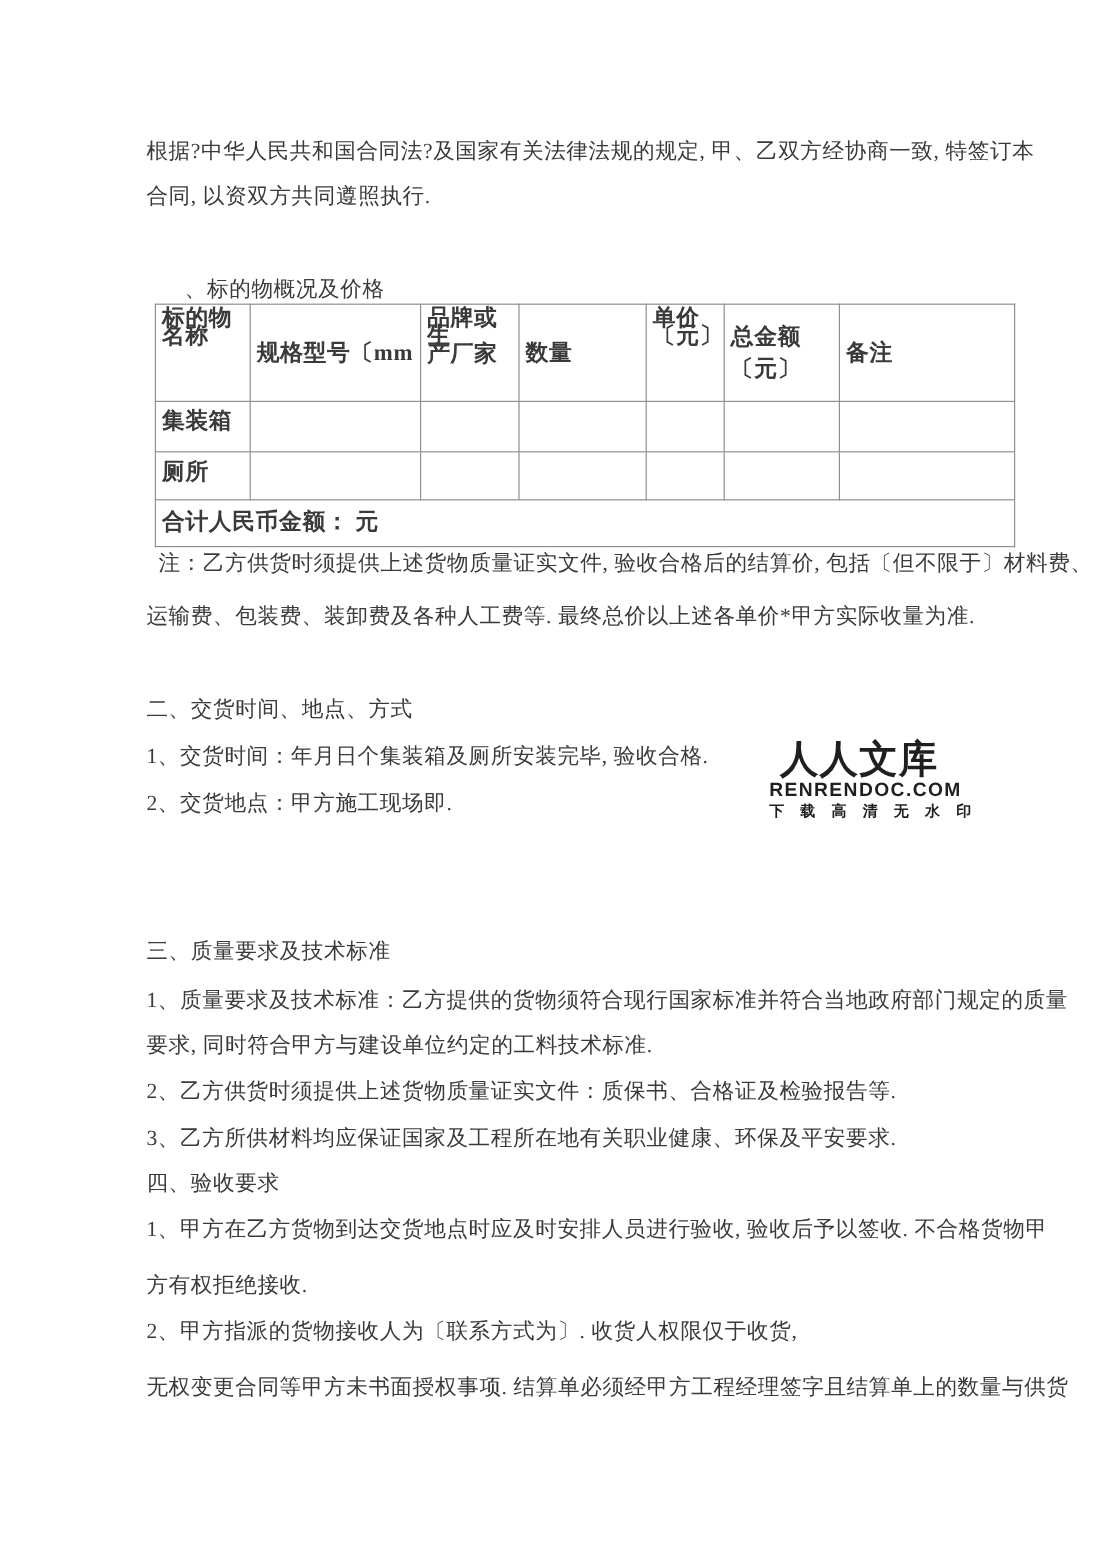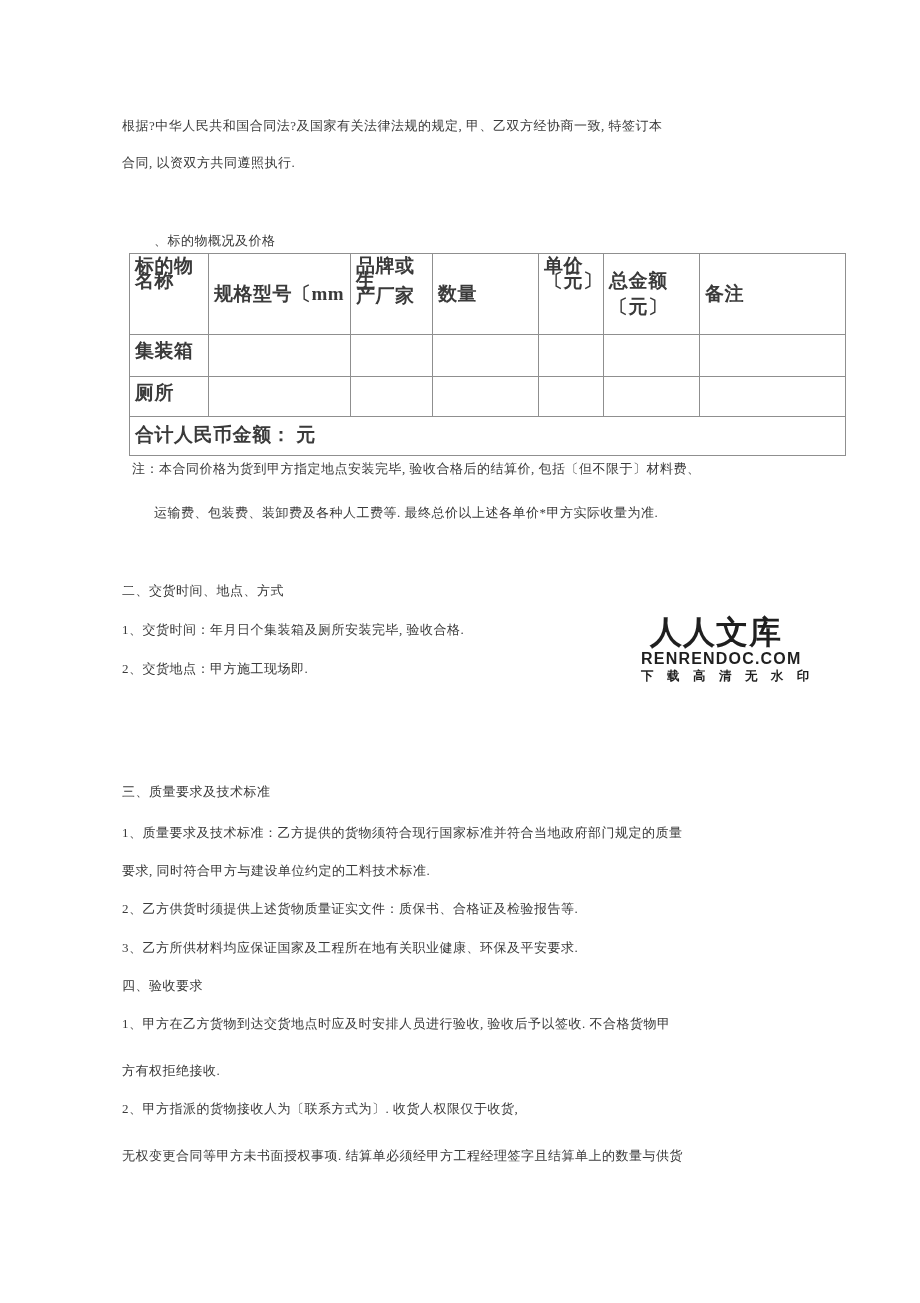--- a/index.html
+++ b/index.html
@@ -8,21 +8,21 @@
     position: relative;
     width: 920px;
     height: 1303px;
     background: #ffffff;
     overflow: hidden;
     font-family: "Liberation Serif", "DejaVu Serif", serif;
     color: #3a3a3a;
   }
   .ln {
     position: absolute;
-    font-size: 13px;
+    font-size: 18px;
     line-height: 16px;
     white-space: pre;
     letter-spacing: 0.5px;
   }
   
   .goods-table {
     position: absolute;
     left: 129px;
     top: 253px;
     width: 716px;
@@ -136,22 +136,22 @@
       <td class="v-top"></td>
       <td class="v-top"></td>
       <td class="v-top"></td>
     </tr>
     <tr class="row-total" style="height:39px">
       <td class="v-top" colspan="7">合计人民币金额： 元</td>
     </tr>
   </tbody>
     </table>
 
-  <div class="ln" style="top:461px; left:132px;">注：本合同价格为货到甲方指定地点安装完毕, 验收合格后的结算价, 包括〔但不限于〕材料费、</div>
-  <div class="ln" style="top:505px; left:122px;margin-left:32px;">运输费、包装费、装卸费及各种人工费等. 最终总价以上述各单价*甲方实际收量为准.</div>
+  <div class="ln" style="top:461px; left:132px;">注：乙方供货时须提供上述货物质量证实文件, 验收合格后的结算价, 包括〔但不限于〕材料费、</div>
+  <div class="ln" style="top:505px; left:122px;">运输费、包装费、装卸费及各种人工费等. 最终总价以上述各单价*甲方实际收量为准.</div>
 
   <div class="ln" style="top:583px; left:122px;">二、交货时间、地点、方式</div>
   <div class="ln" style="top:622px; left:122px;">1、交货时间：年月日个集装箱及厕所安装完毕, 验收合格.</div>
   <div class="ln" style="top:661px; left:122px;">2、交货地点：甲方施工现场即.</div>
 
   <div class="watermark">
     <div class="wm-title">人人文库</div>
     <div class="wm-domain">RENRENDOC.COM</div>
     <div class="wm-tagline">下 载 高 清 无 水 印</div>
   </div>

